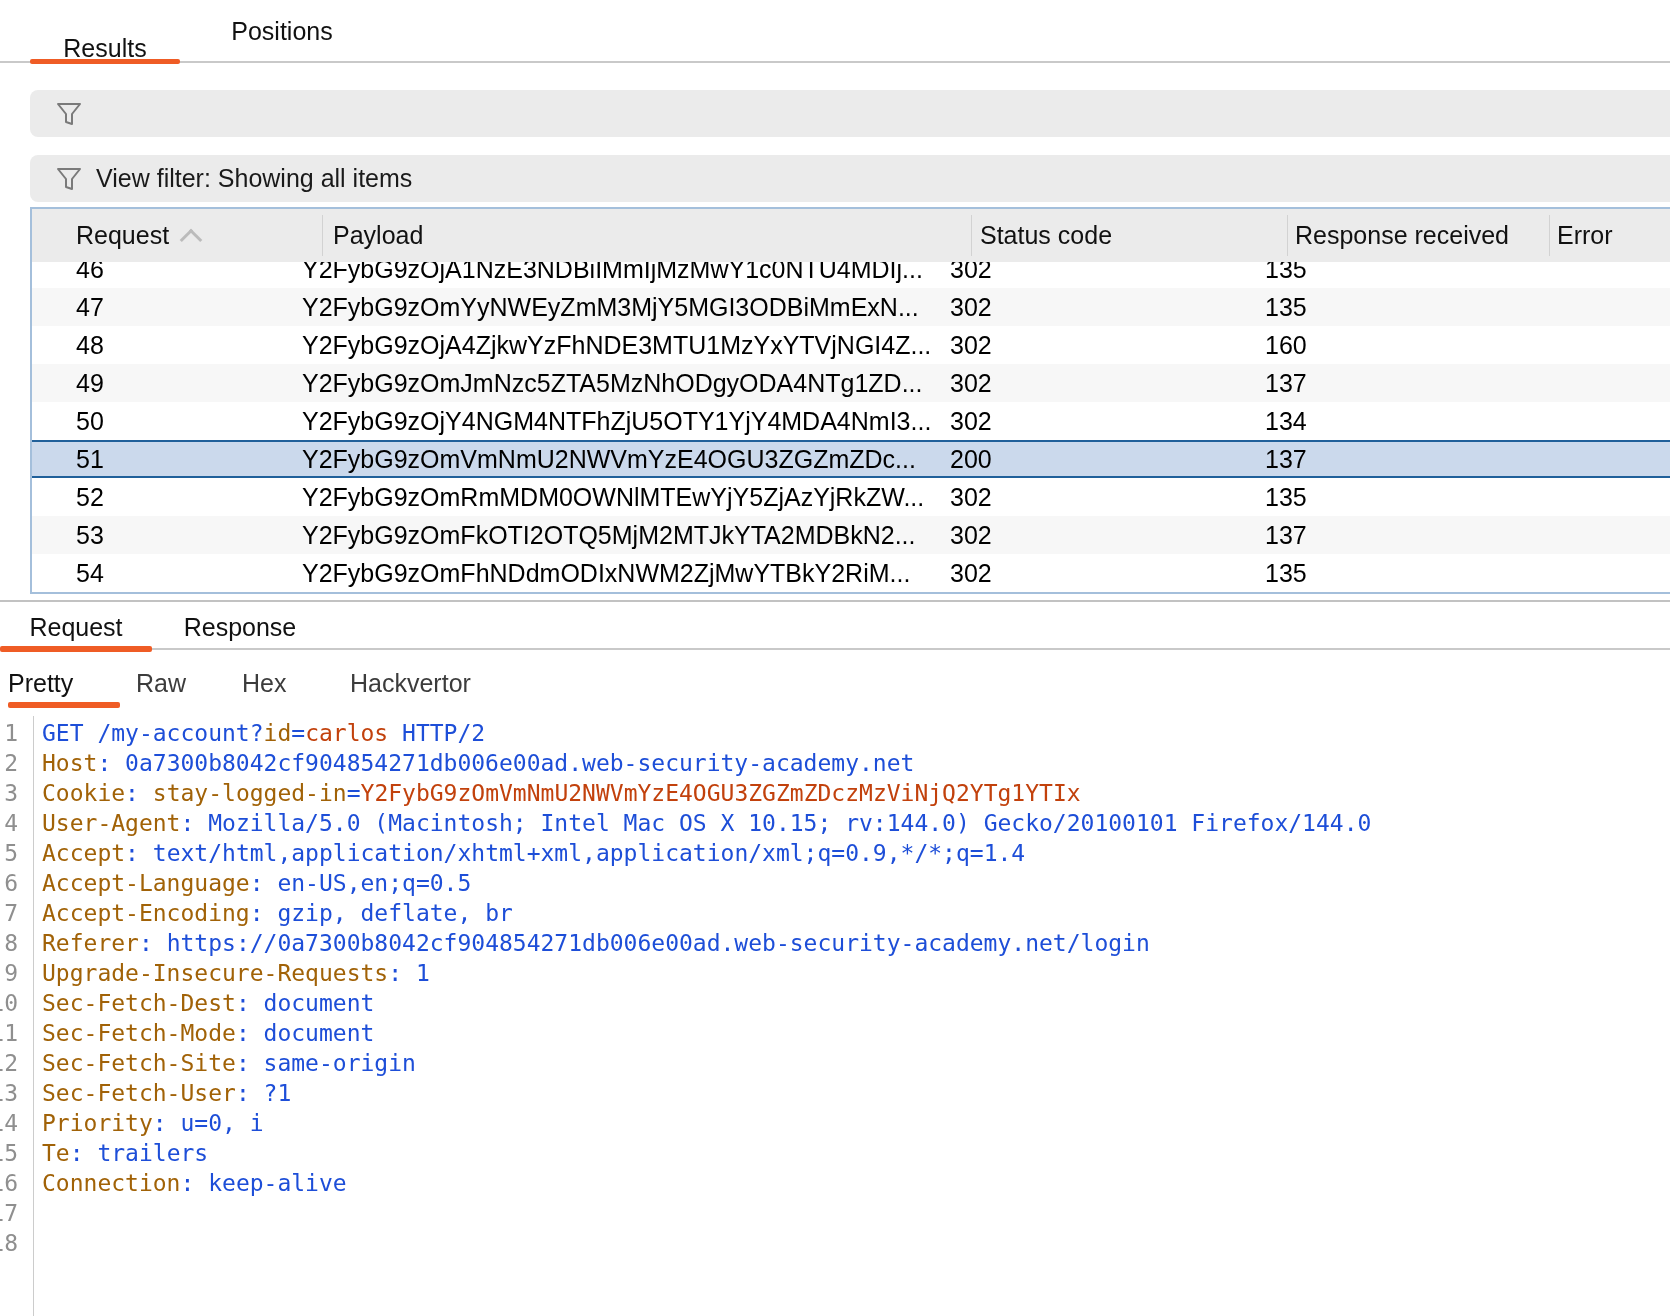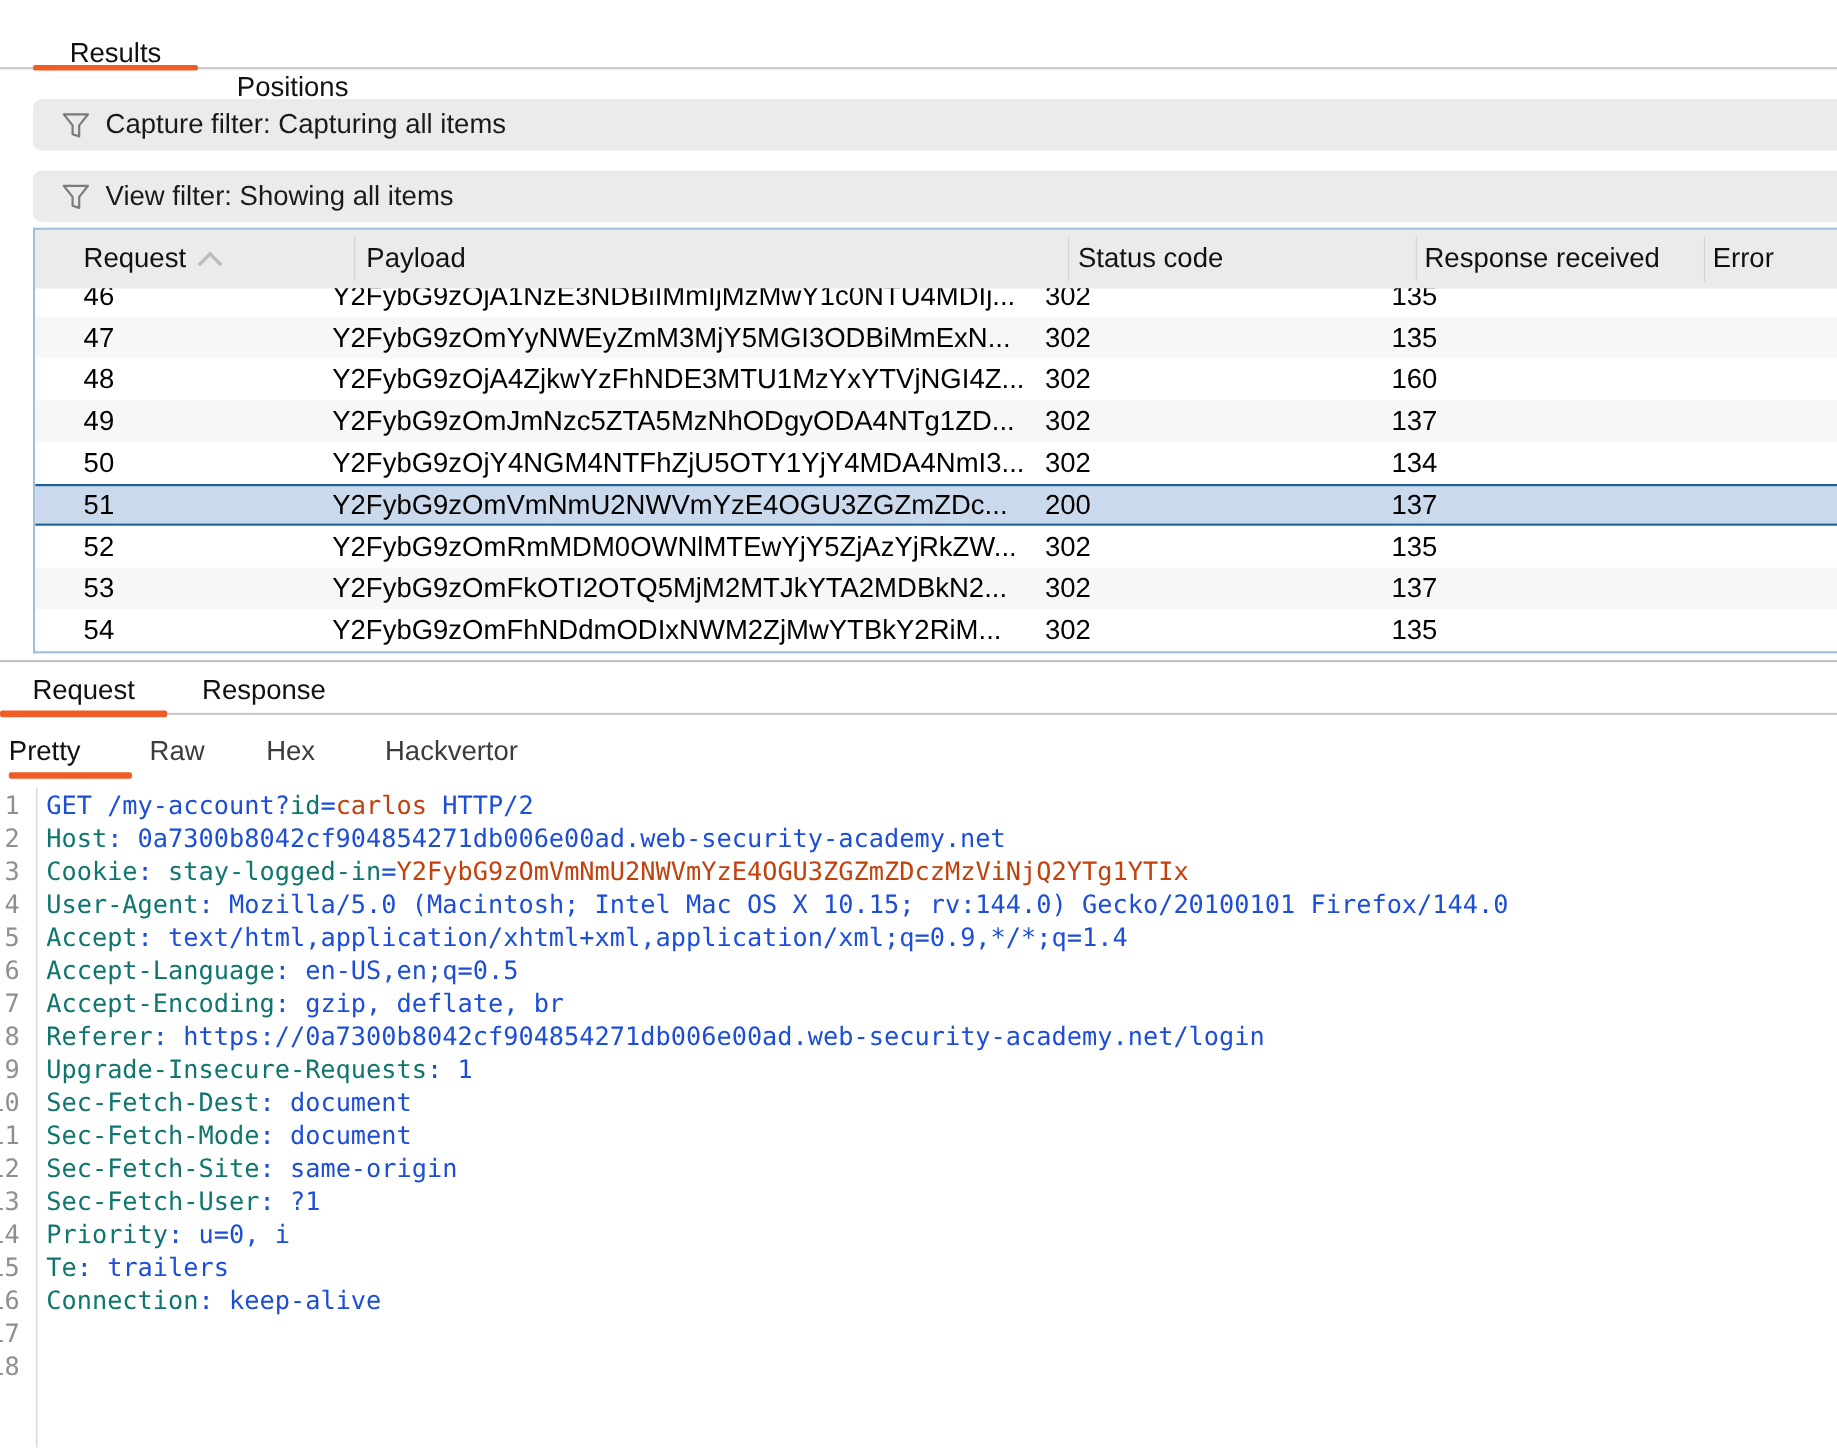--- a/index.html
+++ b/index.html
@@ -6,21 +6,21 @@
   #app{
     position:relative;width:1670px;height:1316px;overflow:hidden;
     background:#fff;font-family:"Liberation Sans",sans-serif;color:#111;
   }
   
   .tabbar-top{position:absolute;top:0;left:0;width:1670px;height:63px;}
   .tabbar-top .hline{position:absolute;left:0;right:0;bottom:0;height:2px;background:#c9c9c9;}
   .tab-top{position:absolute;top:0;height:63px;display:flex;align-items:center;justify-content:center;
     font-size:25px;color:#111;cursor:default;}
   .tab-results{left:30px;width:150px;align-items:flex-end;}
-  .tab-positions{left:196px;width:140px;margin-top:48px;}
+  .tab-positions{left:212px;width:140px;}
   .tab-top.active::after{content:"";position:absolute;left:0;right:0;bottom:-1px;height:5px;background:#ef5c25;border-radius:2px;z-index:2;}
   
   .filterbar{position:absolute;left:30px;width:1648px;height:47px;background:#ebebeb;border-radius:8px;
     display:flex;align-items:center;font-size:25px;color:#1a1a1a;}
   .filterbar.capture{top:90px;}
   .filterbar.view{top:155px;}
   .funnel{margin:0 14px 0 26px;flex:0 0 auto;}
   
   .rtable{position:absolute;top:207px;left:30px;width:1648px;height:387px;
     border:2px solid #a4bfdb;border-right:none;box-sizing:border-box;background:#fff;}
@@ -58,21 +58,21 @@
   .tab-hex{left:242px;width:80px;}
   .tab-hackvertor{left:350px;width:150px;}
   .tab-view.active::after{content:"";position:absolute;left:0;right:0;bottom:0;height:6px;background:#ef5c25;border-radius:2px;}
   
   .editor{position:absolute;top:712px;left:0;right:0;bottom:0;background:#fff;
     font-family:"DejaVu Sans Mono","Liberation Mono",monospace;font-size:23px;}
   .gutterline{position:absolute;top:4px;bottom:0;left:33px;width:1px;background:#cccccc;}
   .eline{position:absolute;left:0;right:0;height:30px;line-height:30px;white-space:pre;}
   .eline .num{position:absolute;left:-12px;width:30px;text-align:right;color:#8f8f8f;}
   .eline .txt{position:absolute;left:42px;color:#1a1a1a;}
-  .seg-k{color:#0f766e;margin-top:23px;}
+  .seg-k{color:#a16207;margin-top:23px;}
   .seg-t{color:#1d4ed8;}
   .seg-r{color:#c2410c;}
 </style>
 </head>
 <body>
 
 <div id="app">
 
   <div class="tabbar-top">
     <div class="tab-top tab-results active">
@@ -81,21 +81,20 @@
     <div class="tab-top tab-positions">
       <span>Positions</span>
     </div>
     <div class="hline"></div>
   </div>
 
   <div class="filterbar capture">
     <svg class="funnel" width="26" height="26" viewBox="0 0 26 26">
       <path d="M2 3 L24 3 L16 13 L16 23 L10 21 L10 13 Z" fill="none" stroke="#7a7a7a" stroke-width="2" stroke-linejoin="round"></path>
     </svg>
-    <span>Capture filter: Capturing all items</span>
   </div>
 
   <div class="filterbar view">
     <svg class="funnel" width="26" height="26" viewBox="0 0 26 26">
       <path d="M2 3 L24 3 L16 13 L16 23 L10 21 L10 13 Z" fill="none" stroke="#7a7a7a" stroke-width="2" stroke-linejoin="round"></path>
     </svg>
     <span>View filter: Showing all items</span>
   </div>
 
   <div class="rtable">

